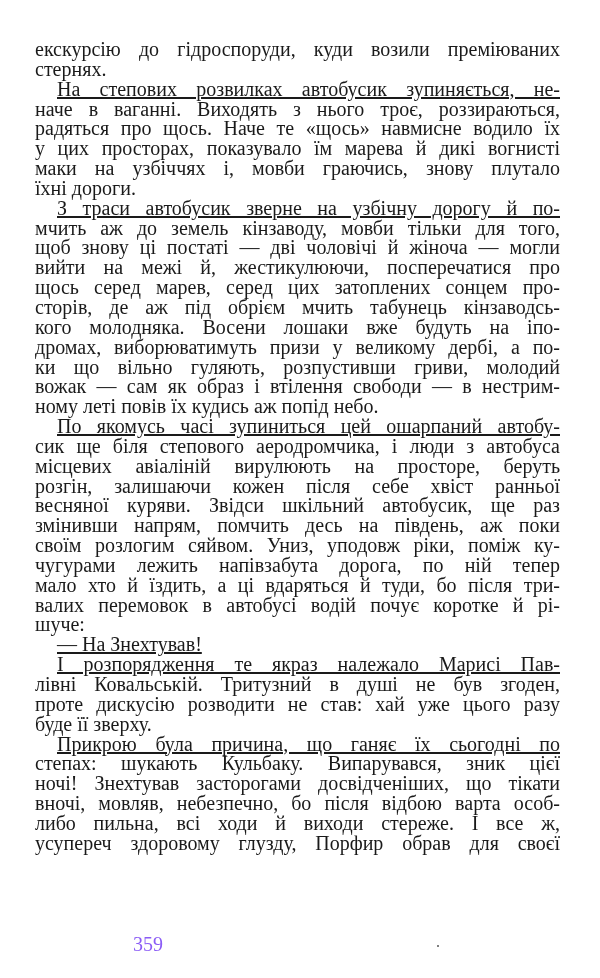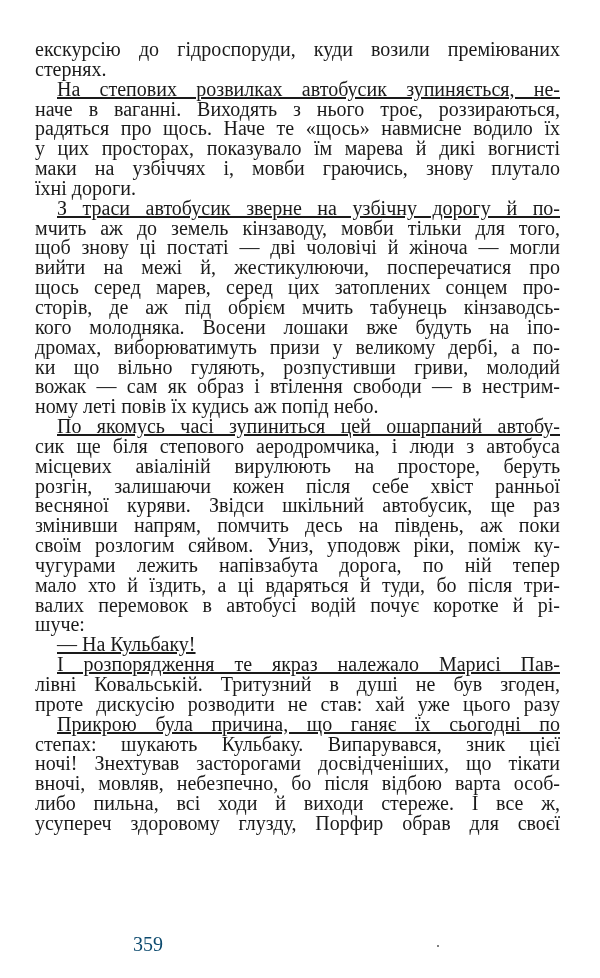--- a/index.html
+++ b/index.html
@@ -41,21 +41,21 @@
   .line.indent {
     padding-left: 22px;
     text-decoration: underline;
   }
   .page-number {
     position: absolute;
     left: 133px;
     top: 933px;
     font-family: "Liberation Serif", "DejaVu Serif", serif;
     font-size: 20px;
-    color: #0c4a6e;
+    color: #8b5cf6;
   }
   .speck {
     position: absolute;
     left: 437px;
     top: 945px;
     width: 2px;
     height: 2px;
     background: #555;
     border-radius: 1px;
   }
@@ -101,27 +101,28 @@
     <span class="line">весняної куряви. Звідси шкільний автобусик, ще раз</span>
     <span class="line">змінивши напрям, помчить десь на південь, аж поки</span>
     <span class="line">своїм розлогим сяйвом. Униз, уподовж ріки, поміж ку-</span>
     <span class="line">чугурами лежить напівзабута дорога, по ній тепер</span>
     <span class="line">мало хто й їздить, а ці вдаряться й туди, бо після три-</span>
     <span class="line">валих перемовок в автобусі водій почує коротке й рі-</span>
     <span class="line last">шуче:</span>
   </div>
 
   <div class="para">
-    <span class="line indent last">— На Кульбаку!</span>
+    <span class="line indent last">— На Знехтував!</span>
   </div>
 
   <div class="para">
     <span class="line indent">І розпорядження те якраз належало Марисі Пав-</span>
     <span class="line">лівні Ковальській. Тритузний в душі не був згоден,</span>
     <span class="line">проте дискусію розводити не став: хай уже цього разу</span>
+    <span class="line last">буде її зверху.</span>
   </div>
 
   <div class="para">
     <span class="line indent">Прикрою була причина, що ганяє їх сьогодні по</span>
     <span class="line">степах: шукають Кульбаку. Випарувався, зник цієї</span>
     <span class="line">ночі! Знехтував засторогами досвідченіших, що тікати</span>
     <span class="line">вночі, мовляв, небезпечно, бо після відбою варта особ-</span>
     <span class="line">либо пильна, всі ходи й виходи стереже. І все ж,</span>
     <span class="line">усупереч здоровому глузду, Порфир обрав для своєї</span>
   </div>

